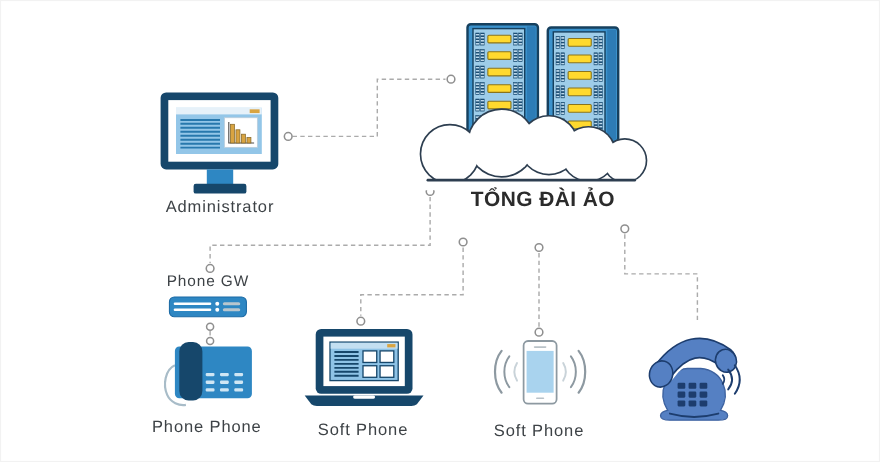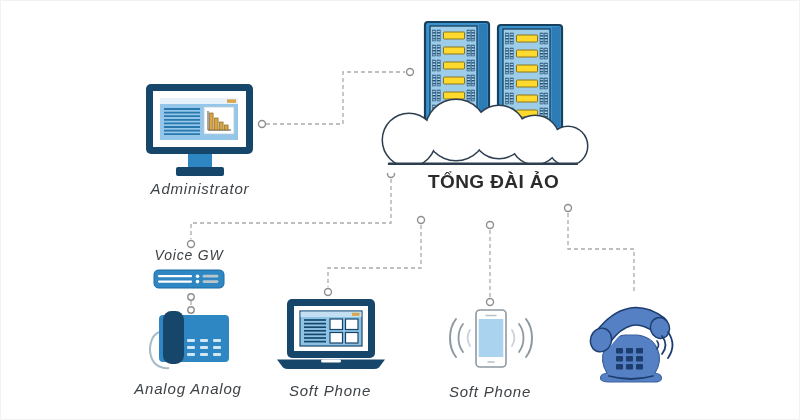--- a/index.html
+++ b/index.html
@@ -5,21 +5,21 @@
   html,body{margin:0;padding:0;background:#fff;}
   .stage{
     position:relative;width:800px;height:420px;background:#ffffff;
     overflow:hidden;font-family:"Liberation Sans",sans-serif;
     border:1px solid #f2f2f2;box-sizing:border-box;
   }
   .abs{position:absolute;}
   svg{display:block;}
   .node-label{
     position:absolute;text-align:center;color:#3d4246;
-    font-size:15px;font-weight:500;letter-spacing:0.8px;font-style:italic;
+    font-size:15px;font-weight:500;letter-spacing:0.8px;
   }
   .cloud-title{
     position:absolute;text-align:left;color:#2b2b2b;
     font-size:19px;font-weight:600;letter-spacing:0.4px;
   }
 </style>
 </head>
 <body>
 
 <div class="stage">
@@ -131,21 +131,21 @@
             <circle cx="164" cy="127" r="24"></circle>
           <circle cx="197" cy="133" r="19"></circle>
         </g>
         <rect x="12" y="150.5" width="200" height="12" fill="#ffffff"></rect>
         <path d="M18 150.8 H206" stroke="#2d3e50" stroke-width="2.5" stroke-linecap="round" fill="none"></path>
       </g>
     </svg>
   </div>
   <div class="cloud-title" style="left:427px;top:170px;width:160px">TỔNG ĐÀI ẢO</div>
 
-  <div class="node-label" style="left:138px;top:246px;width:100px;font-size:14px">Voice GW</div>
+  <div class="node-label" style="left:138px;top:246px;width:100px;font-size:14px">Phone GW</div>
   <div class="abs" style="left:152px;top:268px">
     <svg width="72" height="21" viewBox="0 0 72 21">
       <rect x="1" y="1" width="70" height="18" rx="4.5" fill="#2e87c3" stroke="#1b6aa5" stroke-width="1"></rect>
       <g stroke="#ffffff" stroke-width="2.2" stroke-linecap="round">
         <path d="M6 7.2 H38"></path>
           <path d="M6 12.6 H38"></path>
       </g>
       <circle cx="44.5" cy="7.2" r="1.8" fill="#ffffff"></circle>
       <circle cx="44.5" cy="12.6" r="1.8" fill="#ffffff"></circle>
       <g stroke="#b9c6ce" stroke-width="2.8" stroke-linecap="round">
@@ -166,21 +166,21 @@
           <rect x="70" y="31" width="8" height="3" rx="1"></rect>
         <rect x="44" y="38" width="8" height="3" rx="1"></rect>
           <rect x="57" y="38" width="8" height="3" rx="1"></rect>
           <rect x="70" y="38" width="8" height="3" rx="1"></rect>
         <rect x="44" y="45" width="8" height="3" rx="1"></rect>
           <rect x="57" y="45" width="8" height="3" rx="1"></rect>
           <rect x="70" y="45" width="8" height="3" rx="1"></rect>
       </g>
     </svg>
   </div>
-  <div class="node-label" style="left:112px;top:379px;width:150px">Analog Analog</div>
+  <div class="node-label" style="left:112px;top:379px;width:150px">Phone Phone</div>
 
   <div class="abs" style="left:270px;top:296px">
     <svg width="120" height="74" viewBox="0 0 120 74">
       <rect x="16" y="2" width="88" height="59" rx="5" fill="#16476b"></rect>
       <rect x="23" y="9" width="74" height="45" fill="#ffffff"></rect>
       <g>
         <rect x="29" y="14" width="62" height="35" fill="#8ec3e6" stroke="#16476b" stroke-width="1.2"></rect>
         <rect x="29.6" y="14.6" width="60.8" height="5.4" fill="#c3dff1"></rect>
         <rect x="81" y="15.8" width="7.5" height="3" fill="#d9a441"></rect>
         <g stroke="#16476b" stroke-width="1.7">

